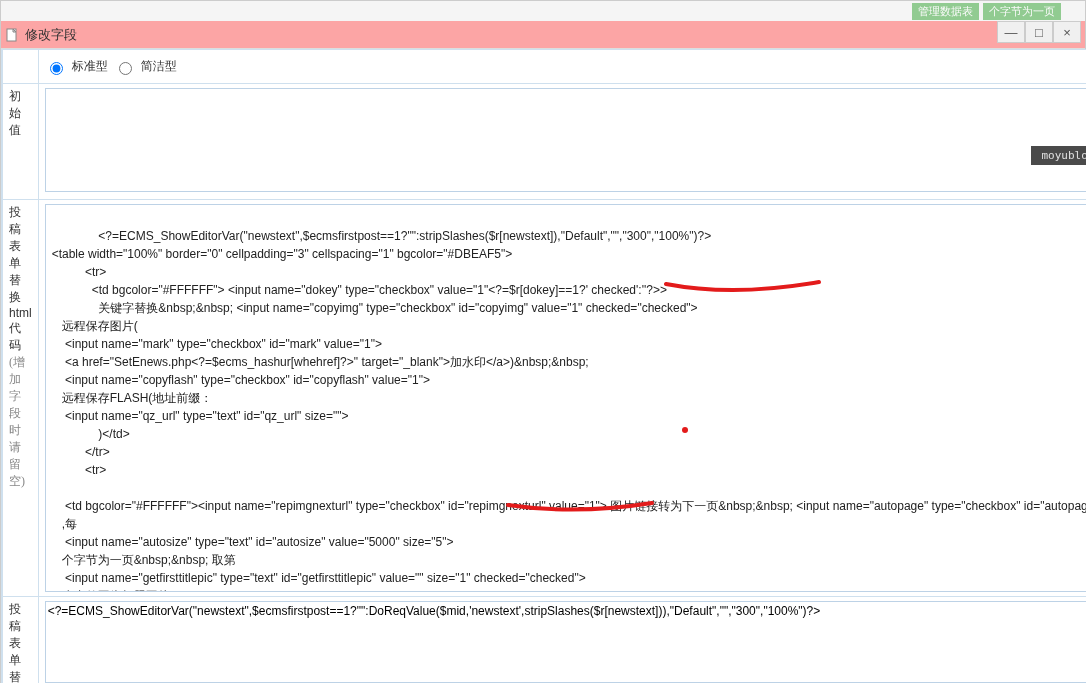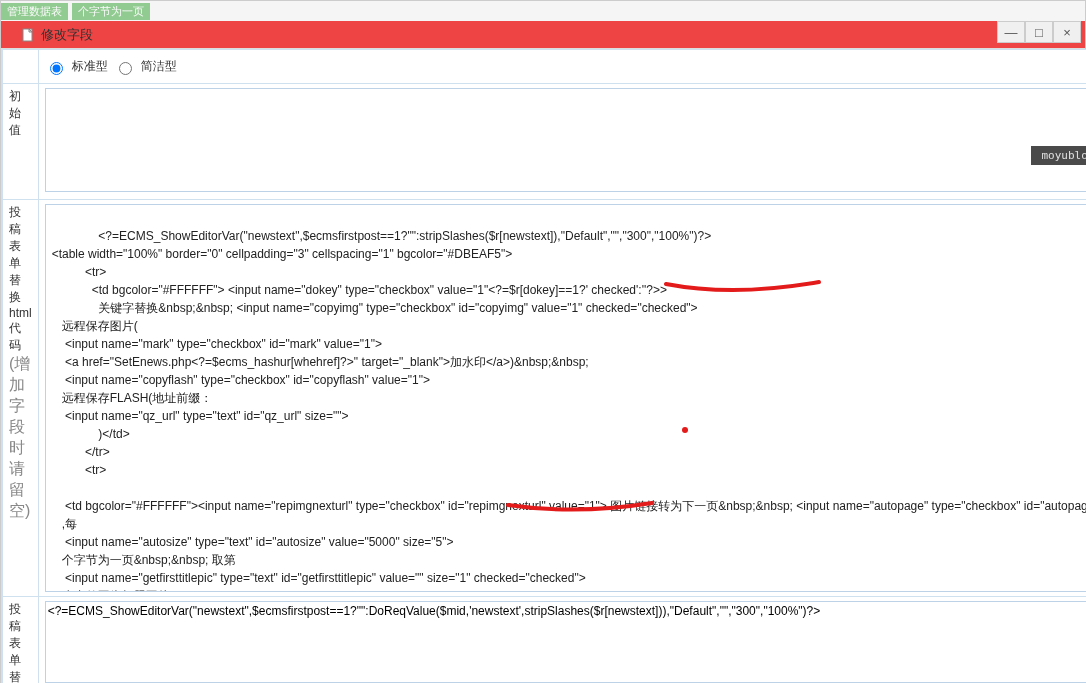--- a/index.html
+++ b/index.html
@@ -11,38 +11,39 @@
     color: #333;
   }
   .window {
     width: 1086px;
     background: #f5f5f5;
     border: 1px solid #ccc;
   }
   .topbar {
     height: 20px;
     display: flex;
+    justify-content: flex-end;
     align-items: center;
     padding-right: 20px;
   }
   .greenbtn {
     background: #50b050;
     color: #fff;
     font-size: 11px;
     padding: 1px 6px;
     margin-right: 4px;
     opacity: 0.6;
   }
   .titlebar {
     height: 28px;
-    background: #ef4444;
+    background: #fca5a5;
     border-bottom: 1px solid #ddd;
     display: flex;
     align-items: center;
-    padding: 0 20px;
+    padding: 0 4px;
     position: relative;
   }
   .doc-icon { width: 14px; height: 14px; margin-right: 6px; display:flex;align-items:center;justify-content:center; }
   .title-text { font-size: 13px; color: #333; }
   .win-controls {
     position: absolute; right: 4px; top: 0;
     display: flex;
   }
   .win-btn {
     width: 28px; height: 22px;
@@ -75,21 +76,22 @@
     vertical-align: top;
   }
   .label-cell {
     width: 120px;
     color: #333;
     font-size: 12px;
     margin-left: 8px;
   }
   .hint {
     color: #888;
-    font-size: 16px;
+    font-size: 12px;
+    font-family: Liberation Serif, serif;
   }
   .radio-row {
     display: flex;
     align-items: center;
     gap: 6px;
     padding: 4px 0;
   }
   .textarea-cell {
     position: relative;
   }

